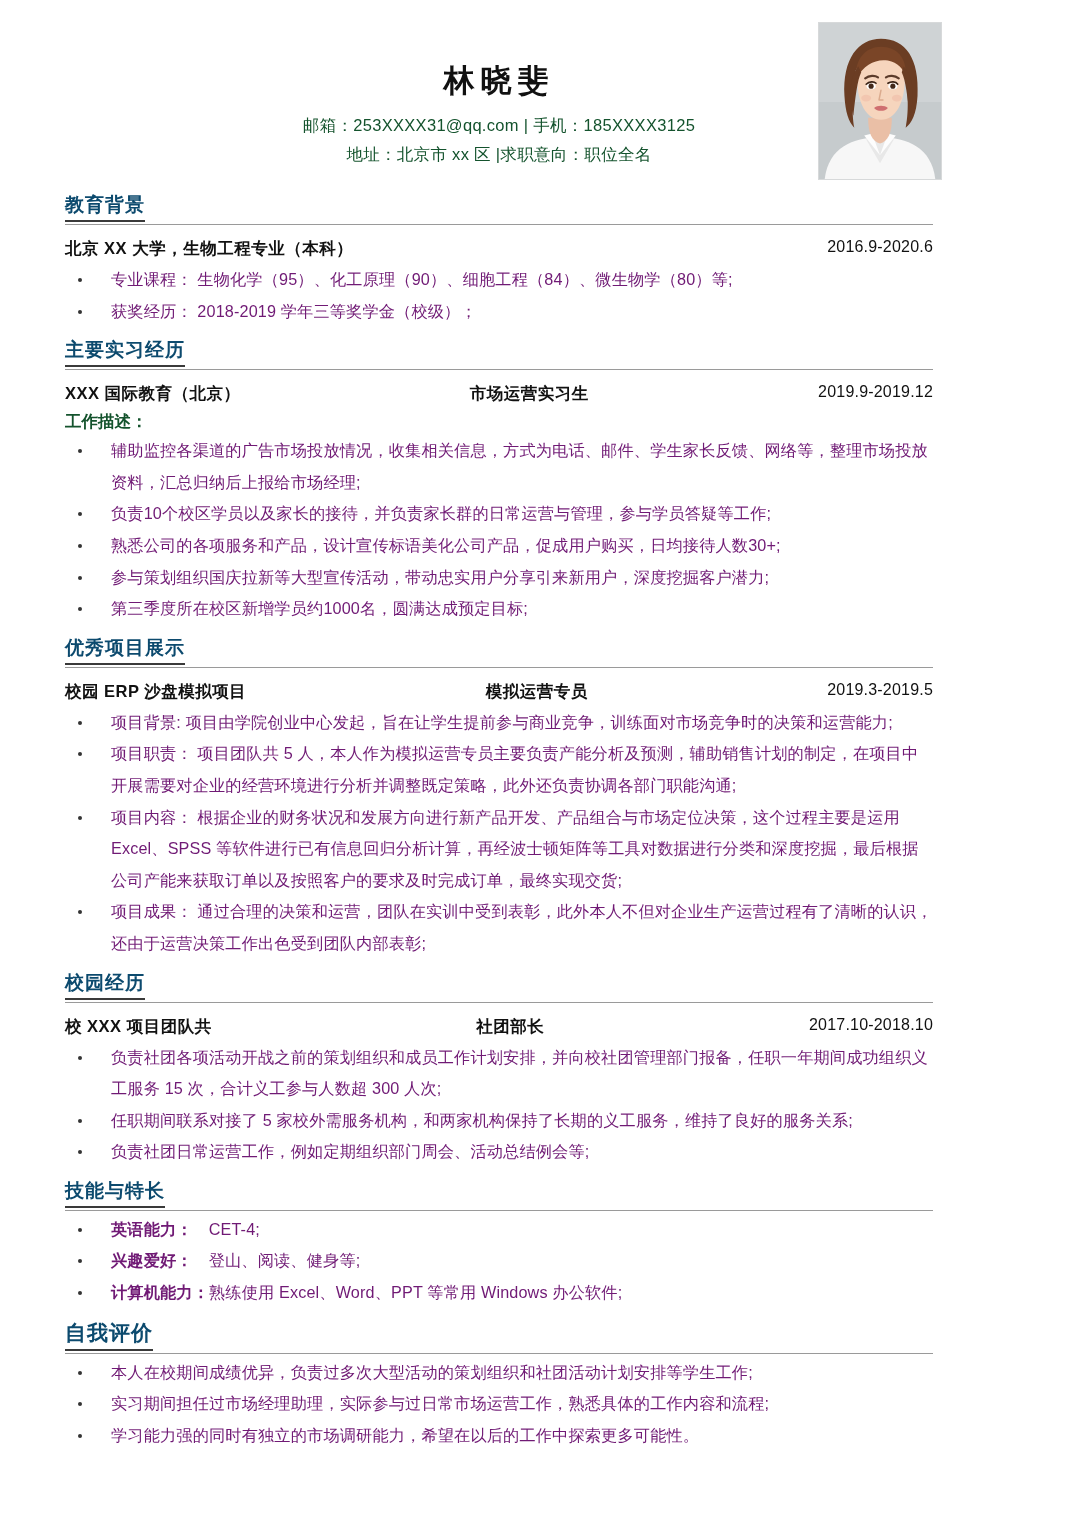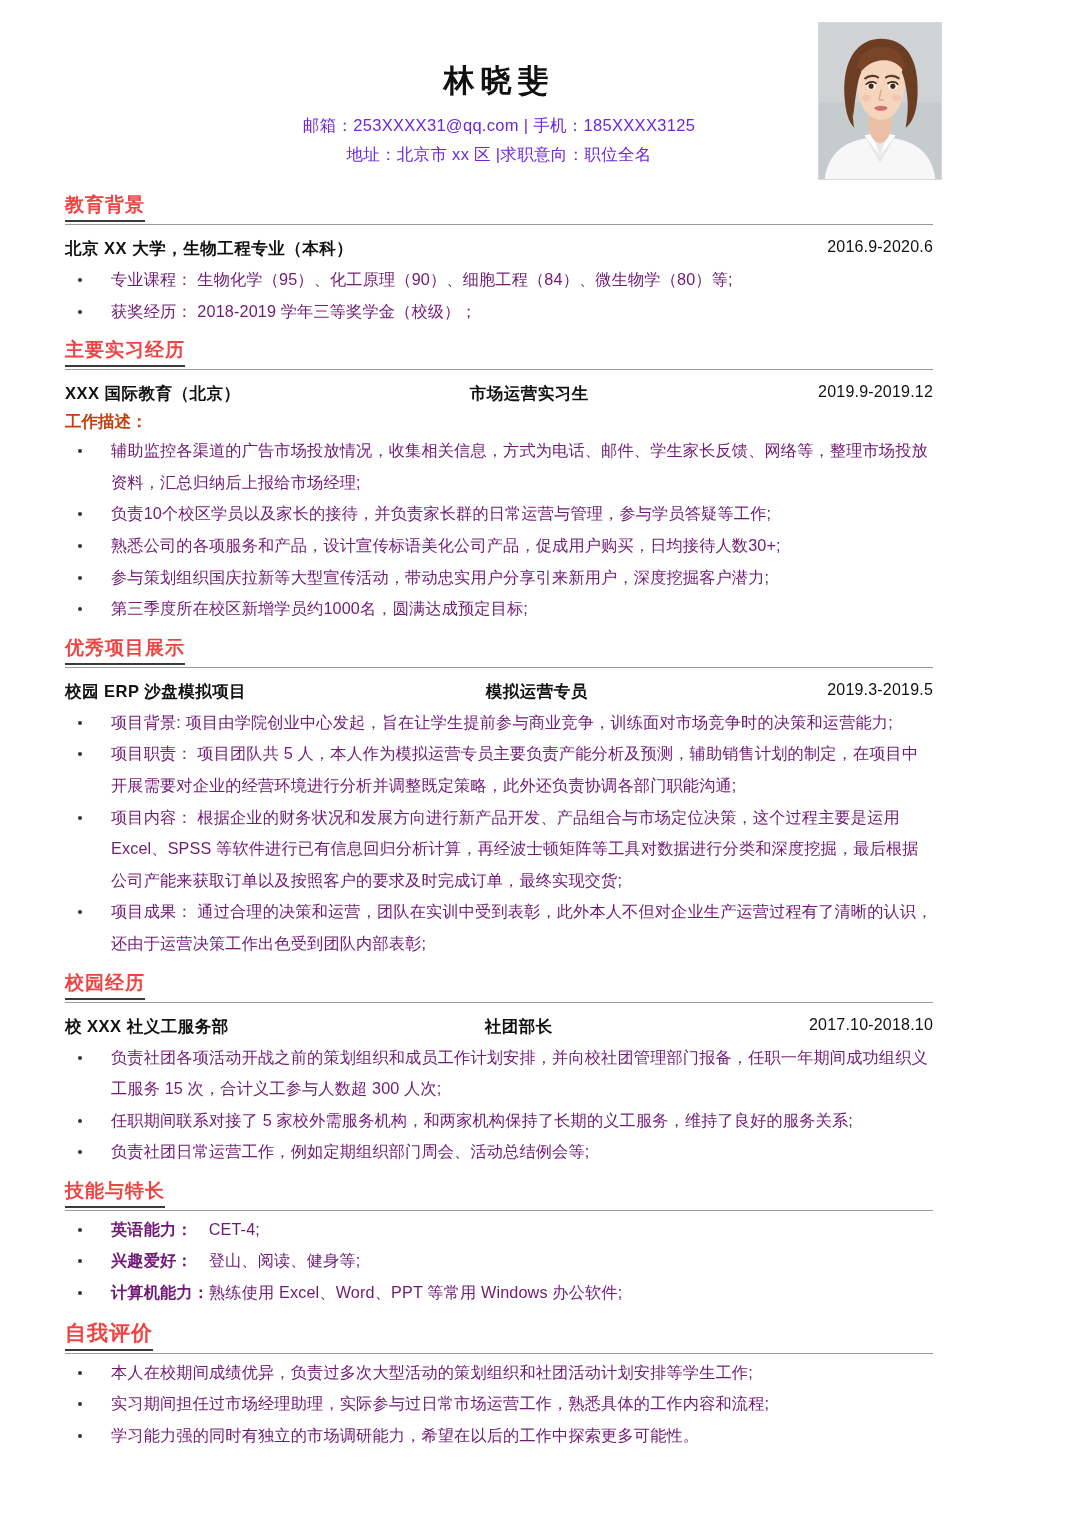--- a/index.html
+++ b/index.html
@@ -39,21 +39,21 @@
   .cand-name {
     font-size: 31px;
     font-weight: bold;
     letter-spacing: 6px;
     color: #111;
     line-height: 1.25;
     margin-bottom: 10px;
   }
   .contact-line {
     font-size: 16.5px;
-    color: #6d28d9;
+    color: #14532d;
     line-height: 1.75;
     letter-spacing: 0.3px;
   }
   .photo {
     position: absolute;
     right: -9px;
     top: 22px;
     width: 124px;
     height: 158px;
     border: 1px solid #d7d9da;
@@ -65,21 +65,21 @@
   
   .section-head {
     position: relative;
     margin-top: 10px;
     margin-bottom: 3px;
     padding-bottom: 3px;
   }
   .section-head .sh-text {
     font-size: 19px;
     font-weight: bold;
-    color: #ef4444;
+    color: #0c4a6e;
     letter-spacing: 1px;
     display: inline-block;
     position: relative;
     z-index: 2;
     padding-bottom: 2px;
     border-bottom: 2px solid #3a3a3a;
   }
   .section-head::after {
     content: "";
     position: absolute;
@@ -102,21 +102,21 @@
     color: #111;
   }
   .entry-org   { flex: 0 0 auto; letter-spacing: 0.5px; }
   .entry-role  { flex: 1 1 auto; text-align: center; letter-spacing: 0.5px; }
   .entry-date  { flex: 0 0 auto; text-align: right; font-weight: normal; font-size: 16px; letter-spacing: 0.2px; }
   .entry-row.no-role .entry-org { flex: 1 1 auto; }
 
   .sub-label {
     font-size: 16.5px;
     font-weight: bold;
-    color: #c2410c;
+    color: #14532d;
     margin: 6px 0 2px 0;
   }
 
   
   ul.bullets {
     list-style: none;
     margin: 0;
     padding: 0;
   }
   ul.bullets li {
@@ -232,21 +232,21 @@
         <ul class="bullets">
           <li>项目背景: 项目由学院创业中心发起，旨在让学生提前参与商业竞争，训练面对市场竞争时的决策和运营能力;</li>
           <li>项目职责：  项目团队共 5 人，本人作为模拟运营专员主要负责产能分析及预测，辅助销售计划的制定，在项目中开展需要对企业的经营环境进行分析并调整既定策略，此外还负责协调各部门职能沟通;</li>
           <li>项目内容：  根据企业的财务状况和发展方向进行新产品开发、产品组合与市场定位决策，这个过程主要是运用 Excel、SPSS 等软件进行已有信息回归分析计算，再经波士顿矩阵等工具对数据进行分类和深度挖掘，最后根据公司产能来获取订单以及按照客户的要求及时完成订单，最终实现交货;</li>
           <li>项目成果：  通过合理的决策和运营，团队在实训中受到表彰，此外本人不但对企业生产运营过程有了清晰的认识，还由于运营决策工作出色受到团队内部表彰;</li>
         </ul>
       </div>
       <div class="sec">
         <div class="section-head"><span class="sh-text">校园经历</span></div>
         <div class="entry-row">
-          <div class="entry-org">校 XXX 社义工服务部</div>
+          <div class="entry-org">校 XXX 项目团队共</div>
           <div class="entry-role">社团部长</div>
           <div class="entry-date">2017.10-2018.10</div>
         </div>
         <ul class="bullets">
           <li>负责社团各项活动开战之前的策划组织和成员工作计划安排，并向校社团管理部门报备，任职一年期间成功组织义工服务 15 次，合计义工参与人数超 300 人次;</li>
           <li>任职期间联系对接了 5 家校外需服务机构，和两家机构保持了长期的义工服务，维持了良好的服务关系;</li>
           <li>负责社团日常运营工作，例如定期组织部门周会、活动总结例会等;</li>
         </ul>
       </div>
     </div>

